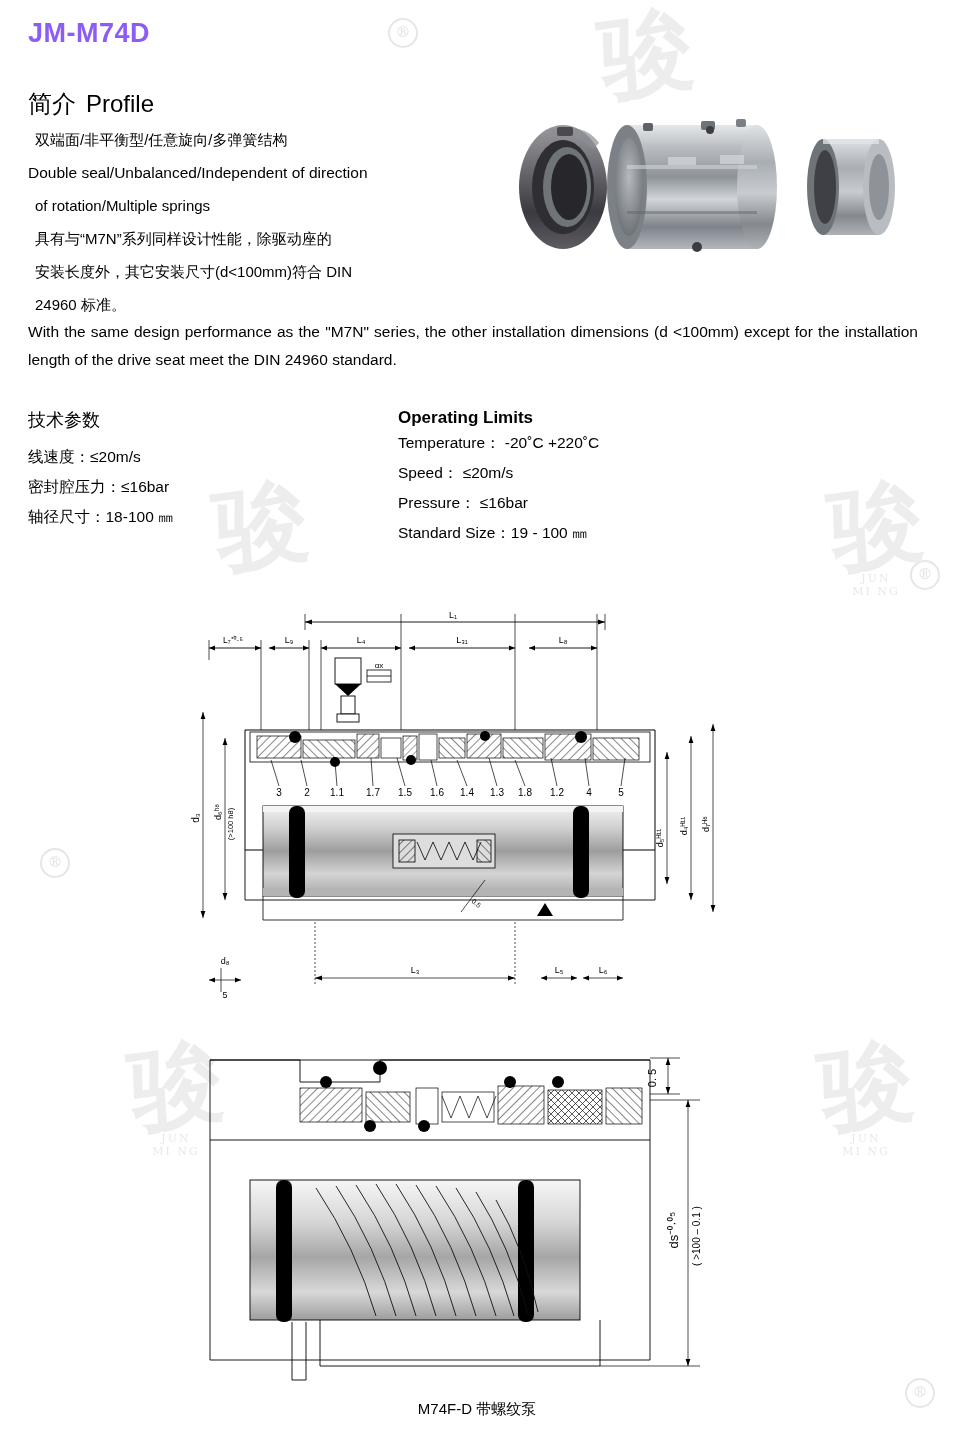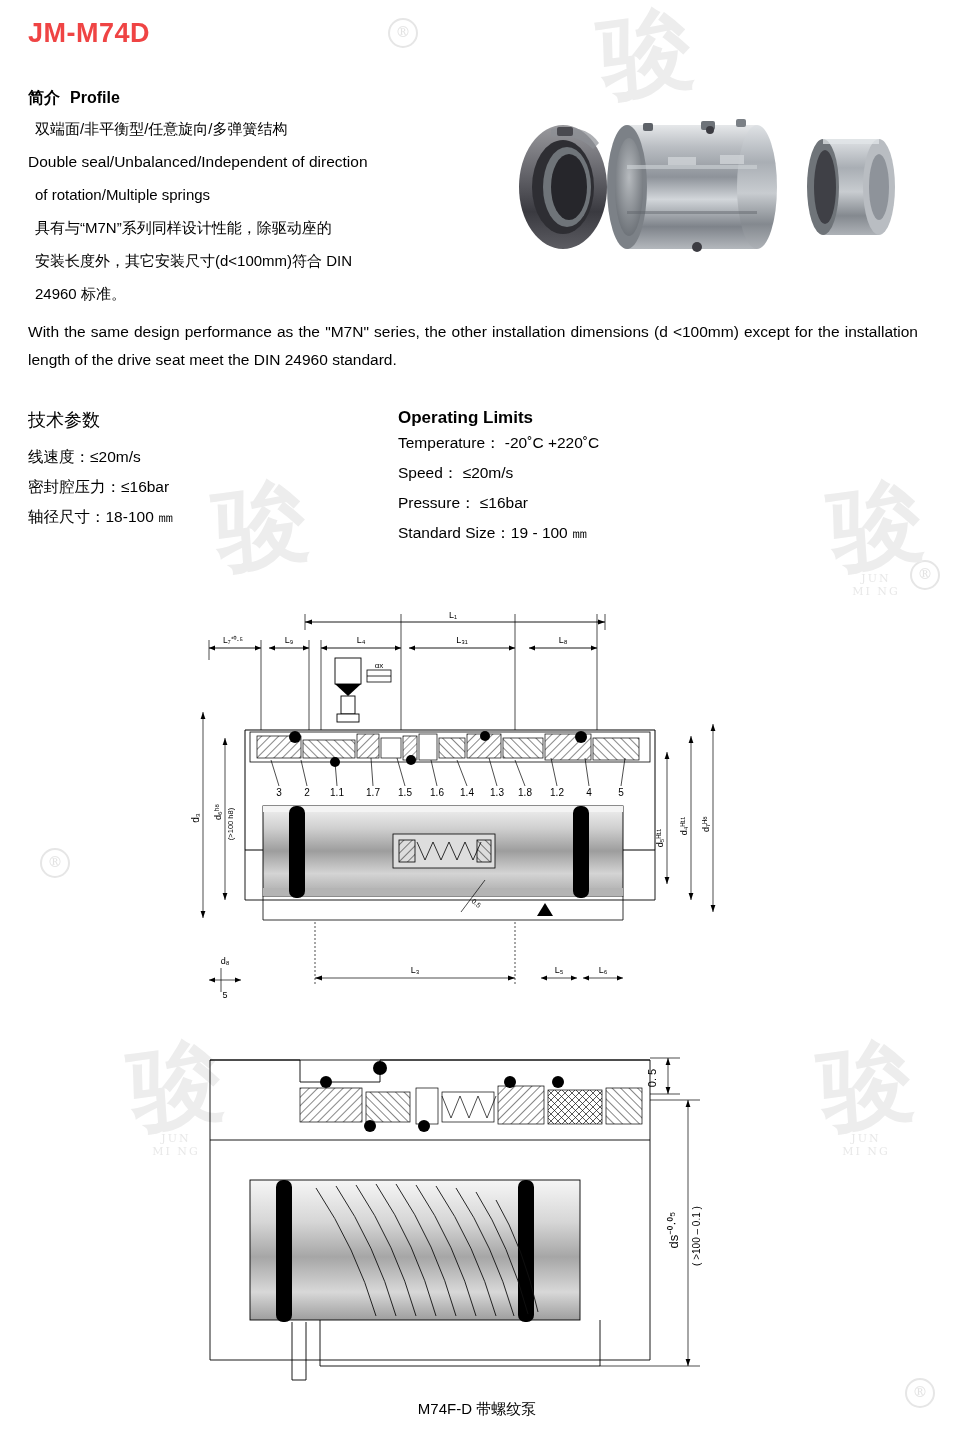--- a/index.html
+++ b/index.html
@@ -57,37 +57,37 @@
     text-align: center;
   }
 
   
   .title {
     position: absolute;
     left: 28px;
     top: 18px;
     font-size: 27px;
     font-weight: bold;
-    color: #ef4444;
+    color: #8b5cf6;
     font-family: "Liberation Sans", sans-serif;
     letter-spacing: 0.5px;
     z-index: 3;
   }
 
   
   .profile-block {
     position: absolute;
     left: 28px;
     top: 88px;
     width: 470px;
     z-index: 3;
   }
   .sec-head {
-    font-size: 16px;
-    font-weight: bold;
+    font-size: 24px;
+    font-weight: normal;
   }
   .sec-head .en {
     margin-left: 10px;
   }
   .p-line {
     font-size: 15px;
     line-height: 26px;
     margin: 7px;
   }
   .p-just {

